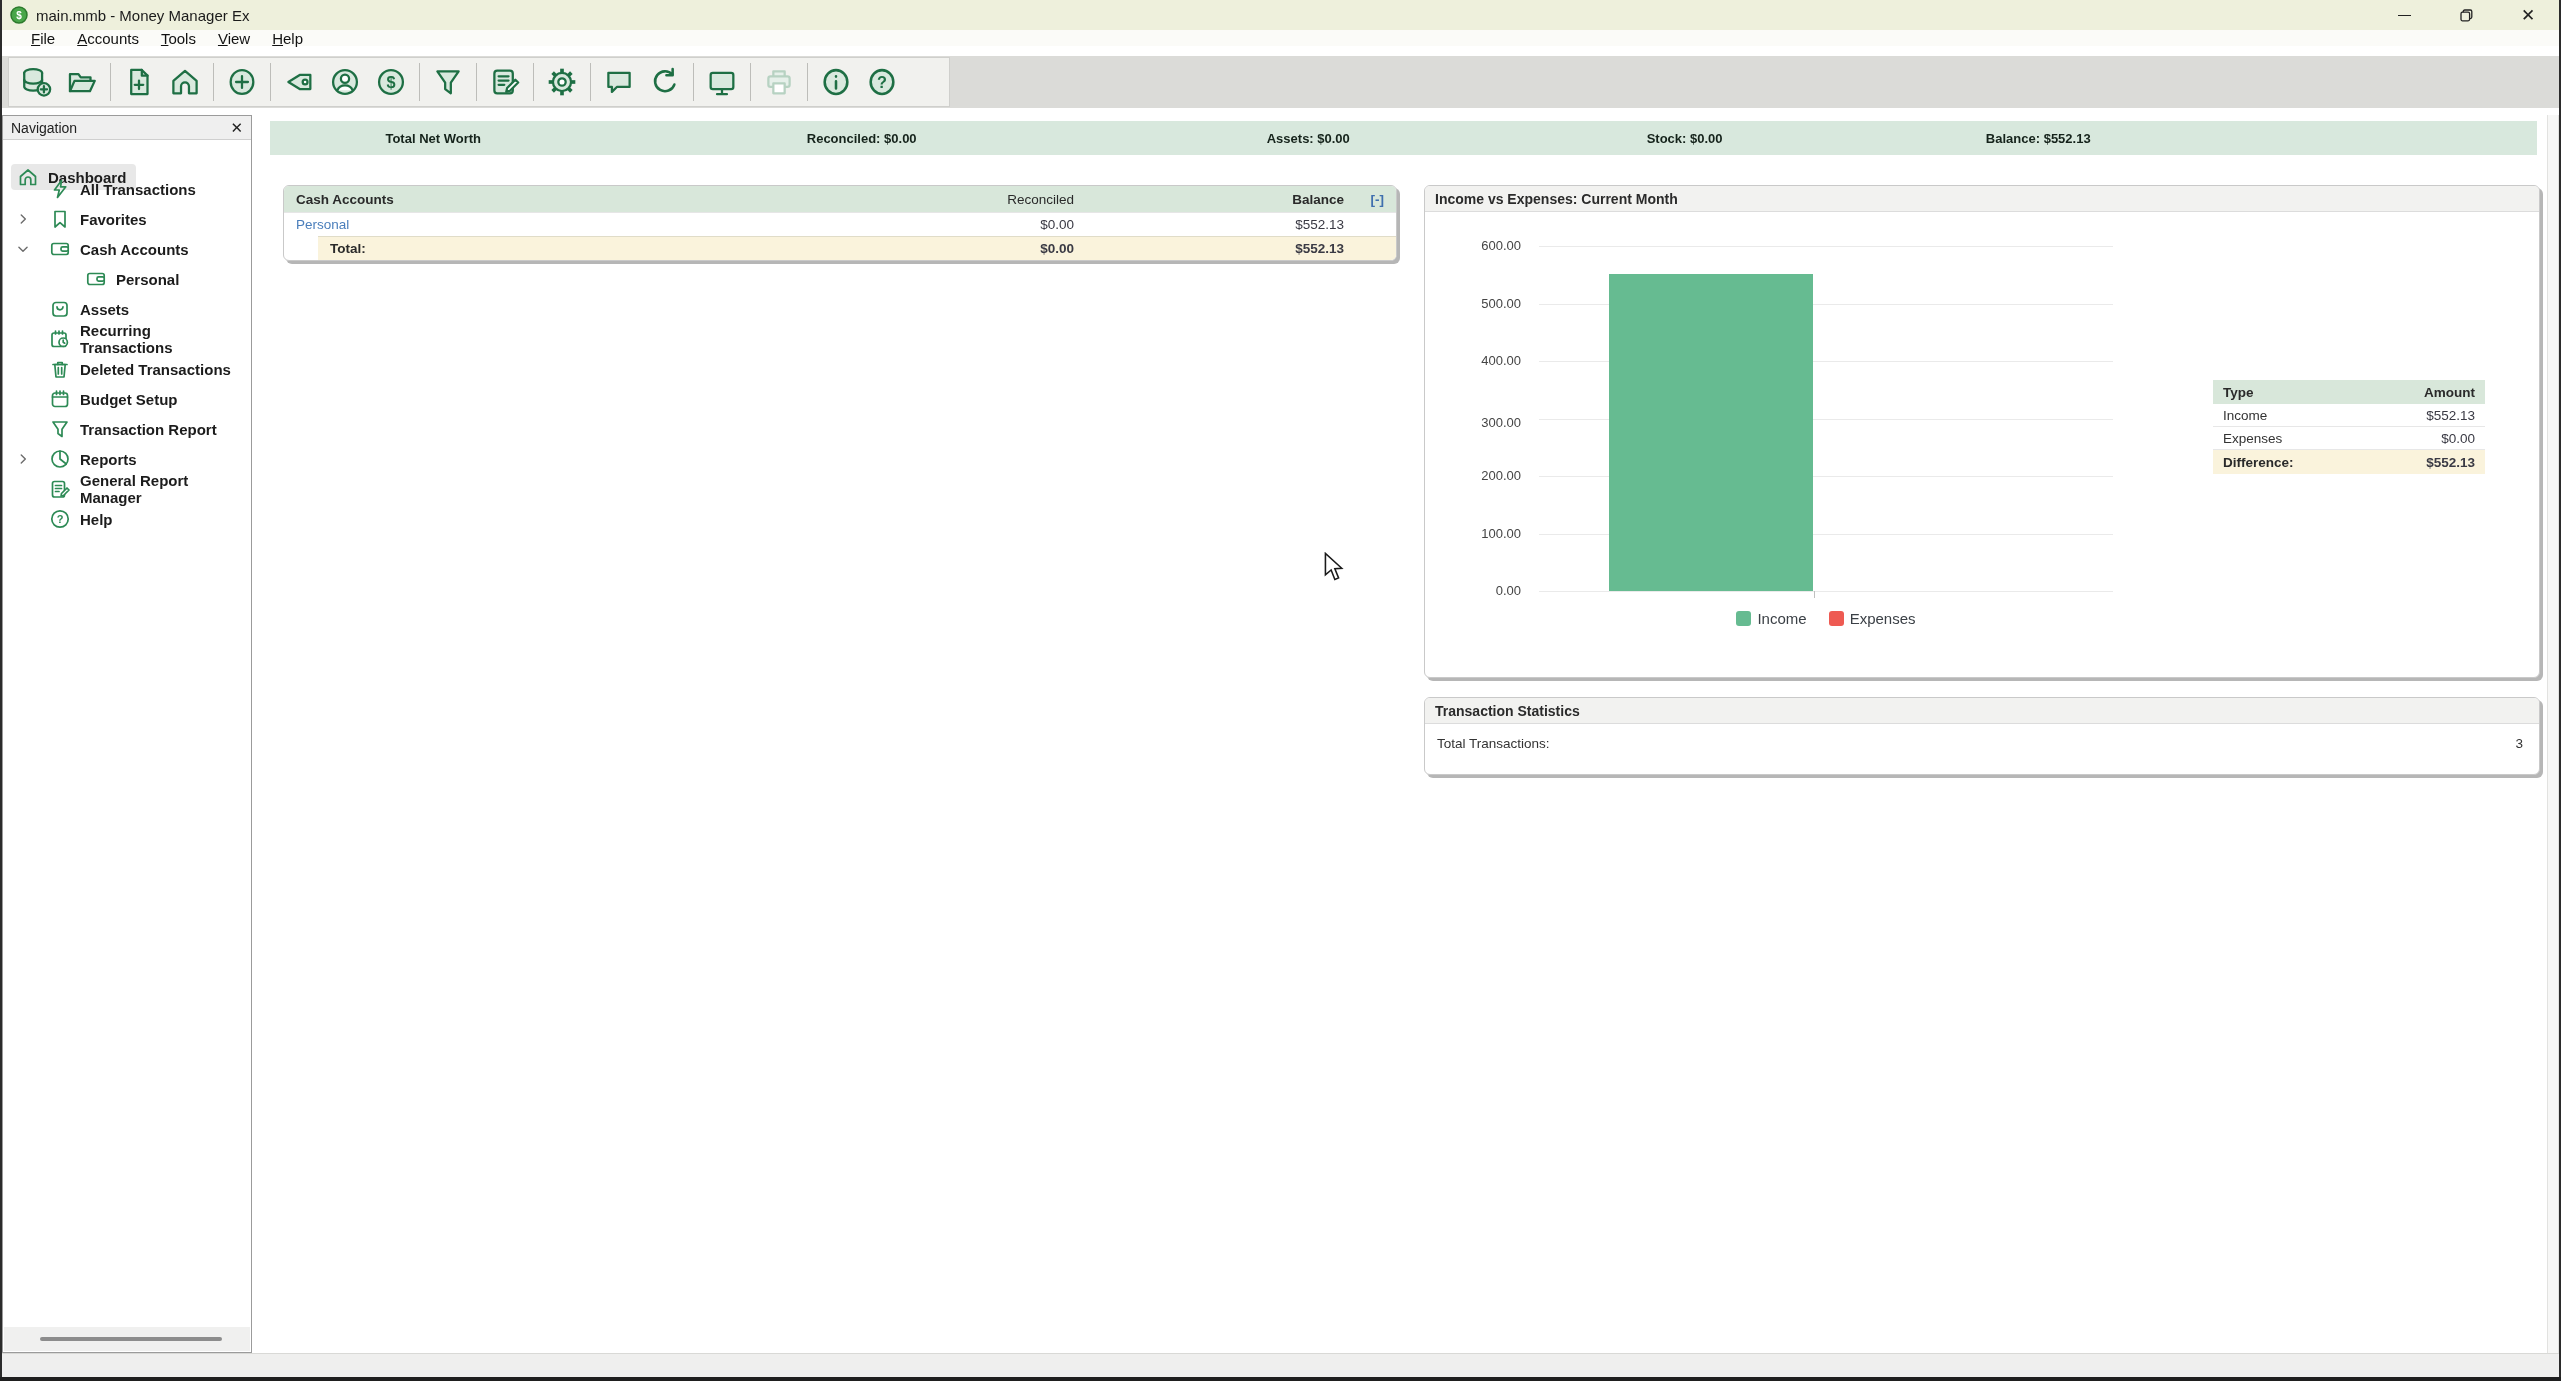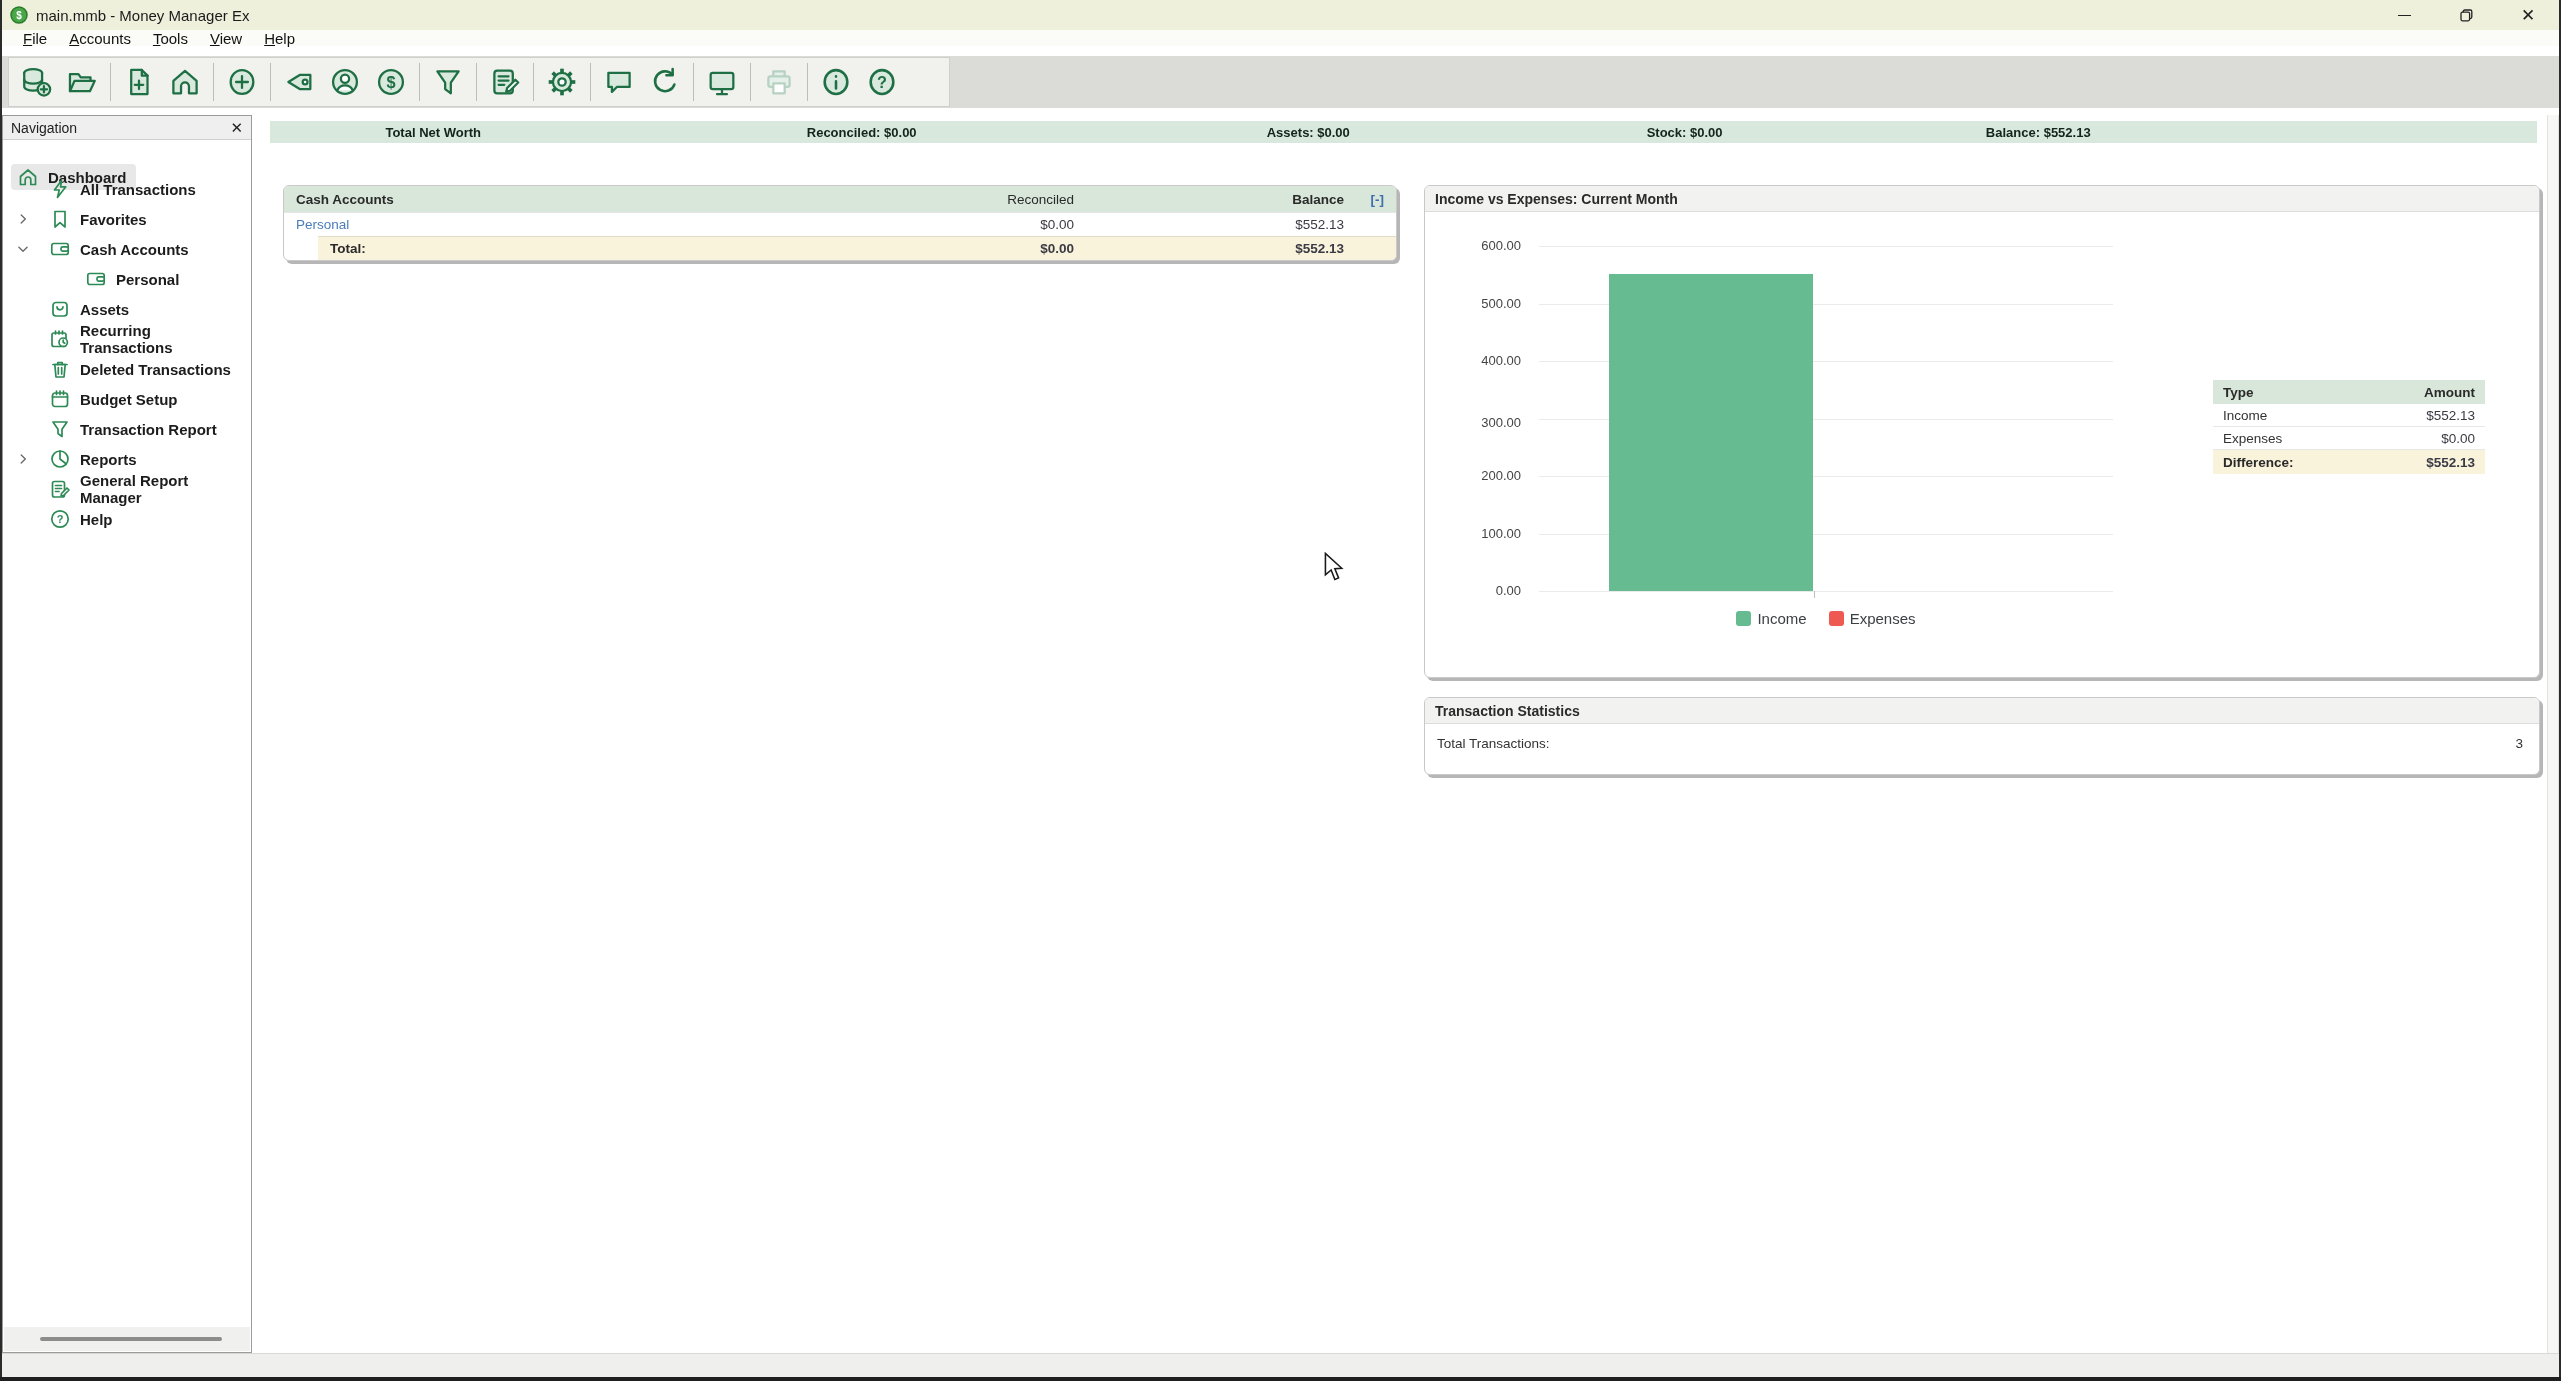--- a/index.html
+++ b/index.html
@@ -14,21 +14,21 @@
 
   
   .titlebar { position:absolute; left:2px; top:0; right:2px; height:30px; background:#eef0dc; display:flex; align-items:center; padding-left:8px; }
   .app-title { margin-left:8px; font-size:15px; color:#1b1b1b; }
   .winbtns { margin-left:auto; display:flex; height:100%; }
   .wbtn { width:62px; height:100%; display:flex; align-items:center; justify-content:center; color:#222; }
   .min-glyph { display:block; width:13px; height:0; border-top:1.6px solid #222; }
   .close-glyph { font-size:17px; line-height:1; color:#222; }
 
   
-  .menubar { position:absolute; left:2px; top:30px; right:2px; height:16px; background:#fbfbf8; display:flex; align-items:center; padding-left:10px; }
+  .menubar { position:absolute; left:2px; top:30px; right:2px; height:16px; background:#fbfbf8; display:flex; align-items:center; padding-left:18px; }
   .menu-item { font-size:15px; color:#111; padding:3px 11px; }
   .menu-item u { text-decoration:underline; }
 
   
   .toolbar-strip { position:absolute; left:2px; top:56px; right:2px; height:52px; background:#dbdbd8; }
   .toolbar-inner { position:absolute; left:6px; top:1px; height:50px; width:942px; background:#f1f1ee; border:1px solid #cfcfcc; display:flex; align-items:center; padding:0 4px; }
   .ticon { width:46px; height:44px; display:flex; align-items:center; justify-content:center; }
   .tsep { width:1px; height:38px; background:#bdbdb9; margin:0 5px; }
 
   
@@ -44,21 +44,21 @@
   .lvl2 .inner { margin-left:76px; }
   .nav-ico { margin-right:9px; display:flex; }
   .expander { position:absolute; left:13px; top:50%; transform:translateY(-50%); display:flex; }
   .nav-hscroll { position:absolute; left:1px; right:1px; bottom:1px; height:24px; background:#f0f0ef; }
   .nav-hthumb { position:absolute; left:36px; top:10px; width:182px; height:4px; background:#8c8c8c; border-radius:2px; }
 
   
   .v-scroll { position:absolute; left:2547px; top:115px; width:12px; height:1238px; background:#f7f7f6; border-left:1px solid #e2e2e0; border-right:1px solid #e2e2e0; }
 
   
-  .summary-bar { position:absolute; left:270px; top:121px; width:2267px; height:22px; background:#d8e8dd; }
+  .summary-bar { position:absolute; left:270px; top:121px; width:2267px; height:34px; background:#d8e8dd; }
   .sum-item { position:absolute; top:50%; transform:translate(-50%,-50%); font-size:13px; font-weight:bold; color:#15231b; white-space:nowrap; }
 
   
   .card { position:absolute; background:#fff; border:1px solid #c9c9c9; border-radius:6px; box-shadow:3px 3px 0 rgba(110,110,110,.5); overflow:hidden; }
   .panel-hd { height:26px; background:#f2f2f0; border-bottom:1px solid #dcdcdc; display:flex; align-items:center; padding:0 10px; font-size:14px; font-weight:bold; color:#2b2b2b; }
 
   
   .cash-card { left:283px; top:185px; width:1114px; }
   .ca-row { display:grid; grid-template-columns:1fr 330px 270px 40px; align-items:center; padding:0 12px; font-size:13.5px; }
   .ca-head { height:26px; background:#d8e7da; font-weight:bold; color:#2a2a2a; }

